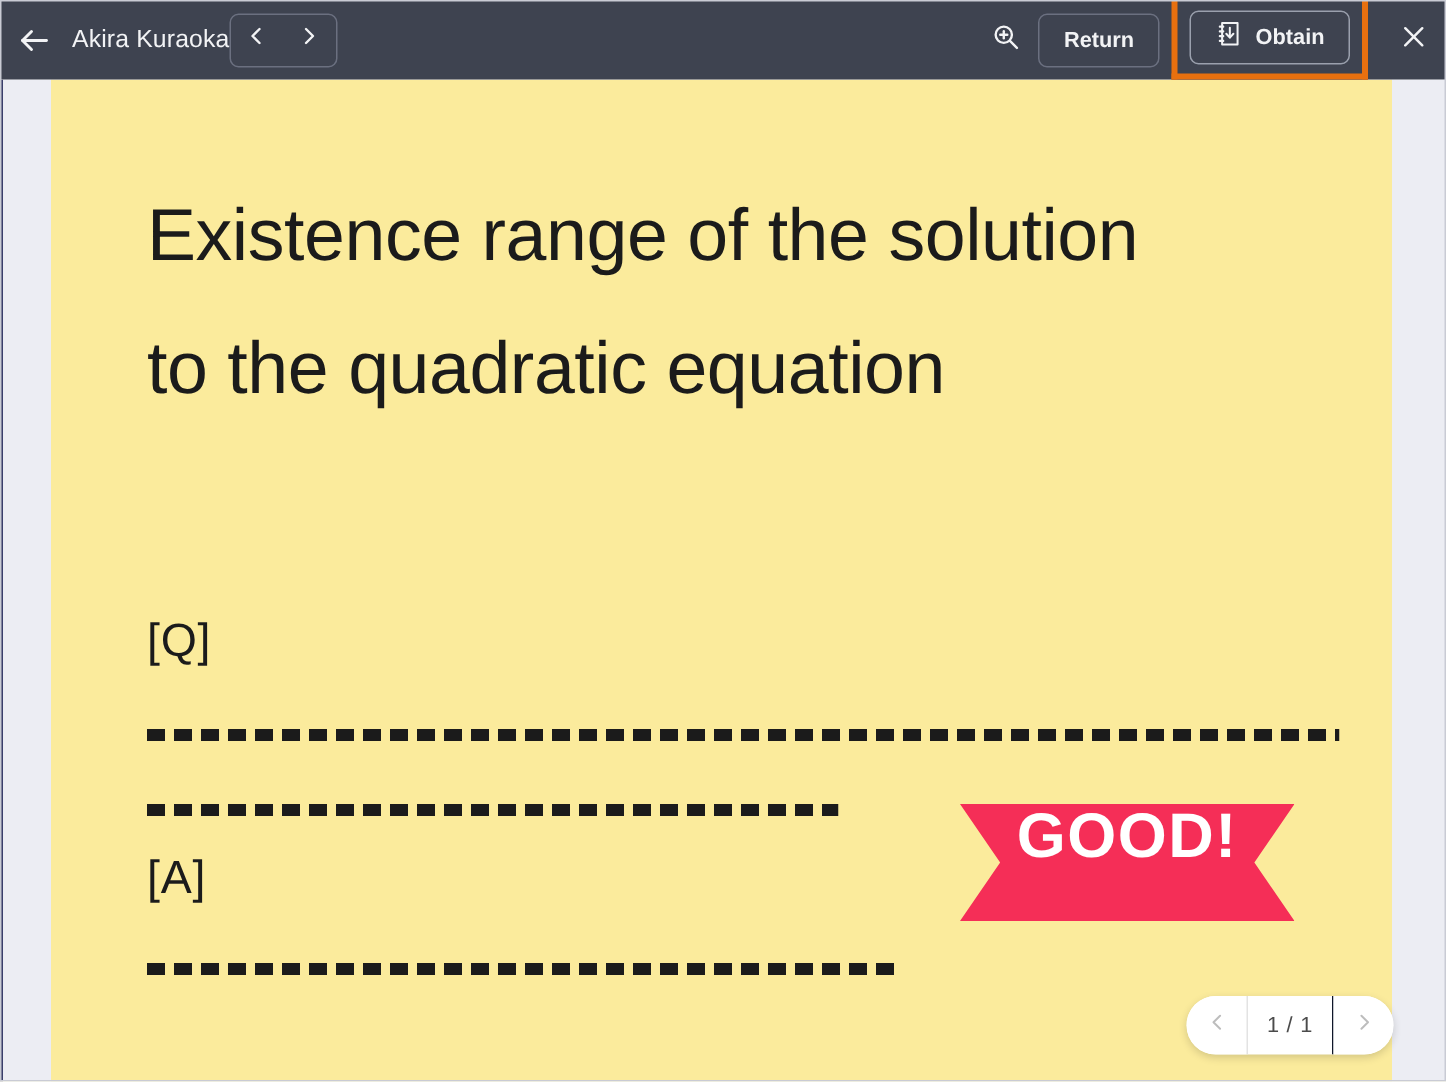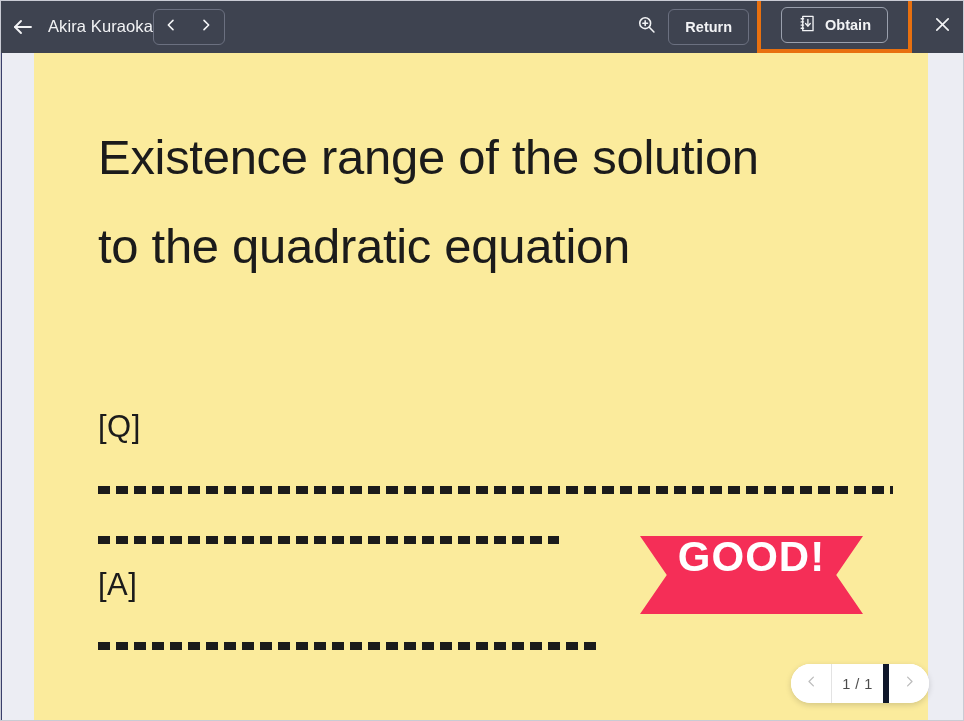--- a/index.html
+++ b/index.html
@@ -112,21 +112,21 @@
   .tool-slot { display: flex; align-items: center; height: 53px; }
   .tool-slot.spaced { margin-right: 8px; }
 
   
   .highlight-wrap {
     position: relative;
     display: flex;
     align-items: center;
     justify-content: center;
     height: 53px;
-    padding: 16px;
+    padding: 4px;
     border: 4px solid #e8700f;
     background: #3e4350;
     border-top: 0;
     margin-right: 8px;
   }
   .highlight-wrap .tool-btn {
     border-color: #9aa0ad;
     margin: 3px 4px;
   }
 
@@ -254,21 +254,21 @@
     background: #ffffff;
   }
   .pager-count {
     min-width: 58px;
     display: flex;
     align-items: center;
     justify-content: center;
     font-size: 14.5px;
     color: #4b4b4b;
     border-left: 1px solid #e3e3e3;
-    border-right: 6px solid #0f172a;
+    border-right: 1px solid #0f172a;
     letter-spacing: 0.5px;
   }
 
   .outer-border {
     position: absolute;
     inset: 0;
     border: 1px solid #c9cbd4;
     pointer-events: none;
     z-index: 40;
   }

